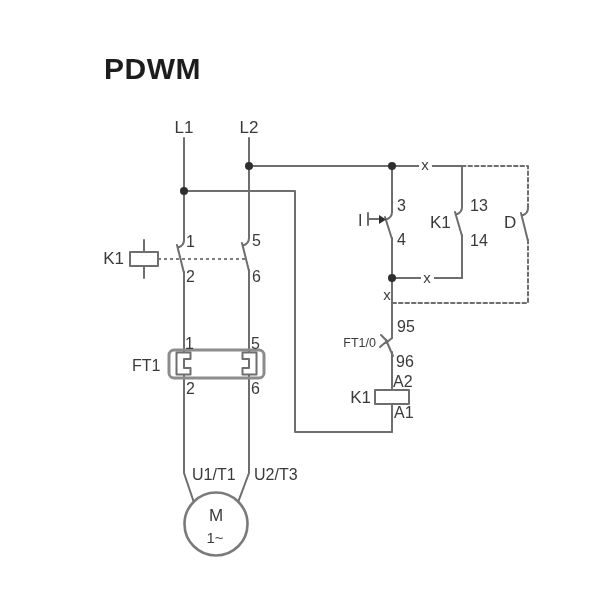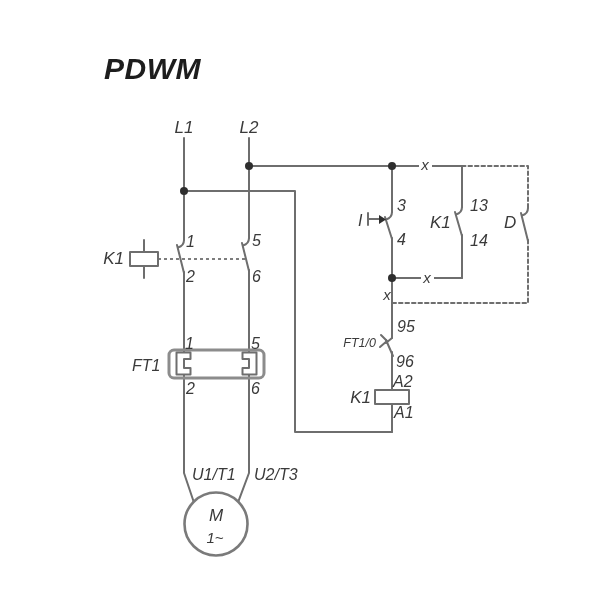--- a/index.html
+++ b/index.html
@@ -1,17 +1,17 @@
 <!DOCTYPE html>
 <html><head>
 <meta charset="utf-8">
 <style>
   html,body{margin:0;padding:0;background:#fff;}
   .page{position:relative;width:564px;height:600px;background:#ffffff;overflow:hidden;
-        font-family:"Liberation Sans",sans-serif;font-style:italic;}
+        font-family:"Liberation Sans",sans-serif;}
   svg text{font-family:"Liberation Sans",sans-serif;fill:#3a3a3a;}
   .wire{stroke:#6e6e6e;stroke-width:2;fill:none;stroke-linejoin:round;stroke-linecap:round;}
   .dashed{stroke-dasharray:3.5 3;}
   .mechlink{stroke:#7d7d7d;stroke-width:1.8;fill:none;stroke-dasharray:3 3;}
   .symfill{fill:#ffffff;stroke:#6e6e6e;stroke-width:2;stroke-linejoin:round;}
   .devbox{fill:none;stroke:#8c8c8c;stroke-width:3;}
   .dot{fill:#2e2e2e;stroke:none;}
   .halo{fill:#ffffff;stroke:none;}
   .t17{font-size:17px;} .t16{font-size:16px;} .t15{font-size:15px;} .t12{font-size:12.5px;}
   .xmark{font-size:15px;fill:#3f3f3f;}

